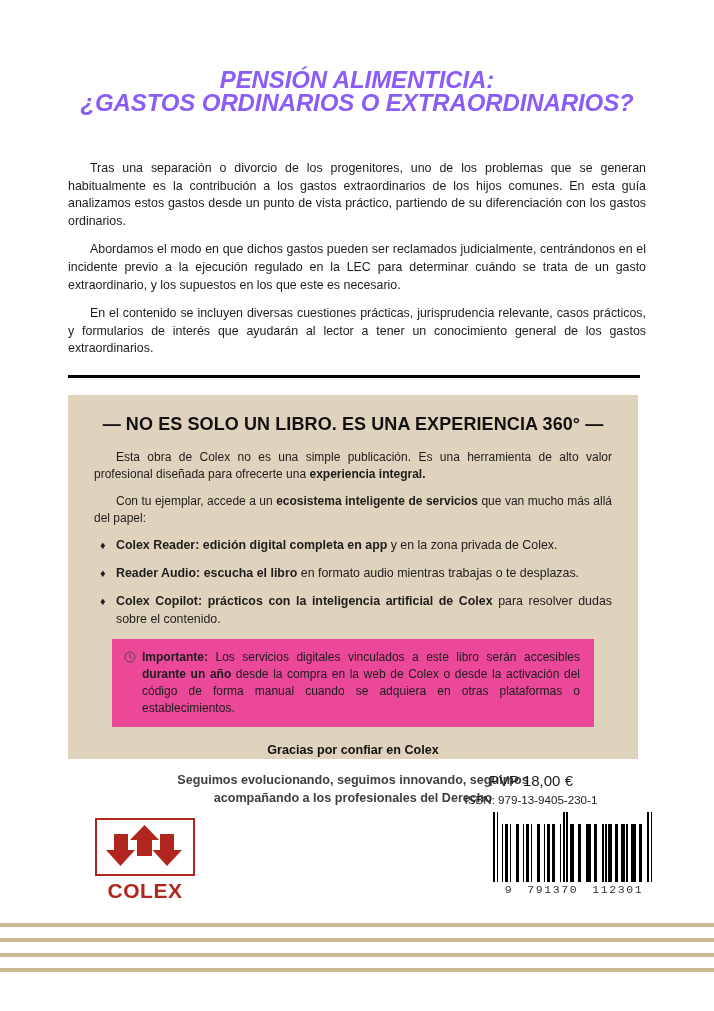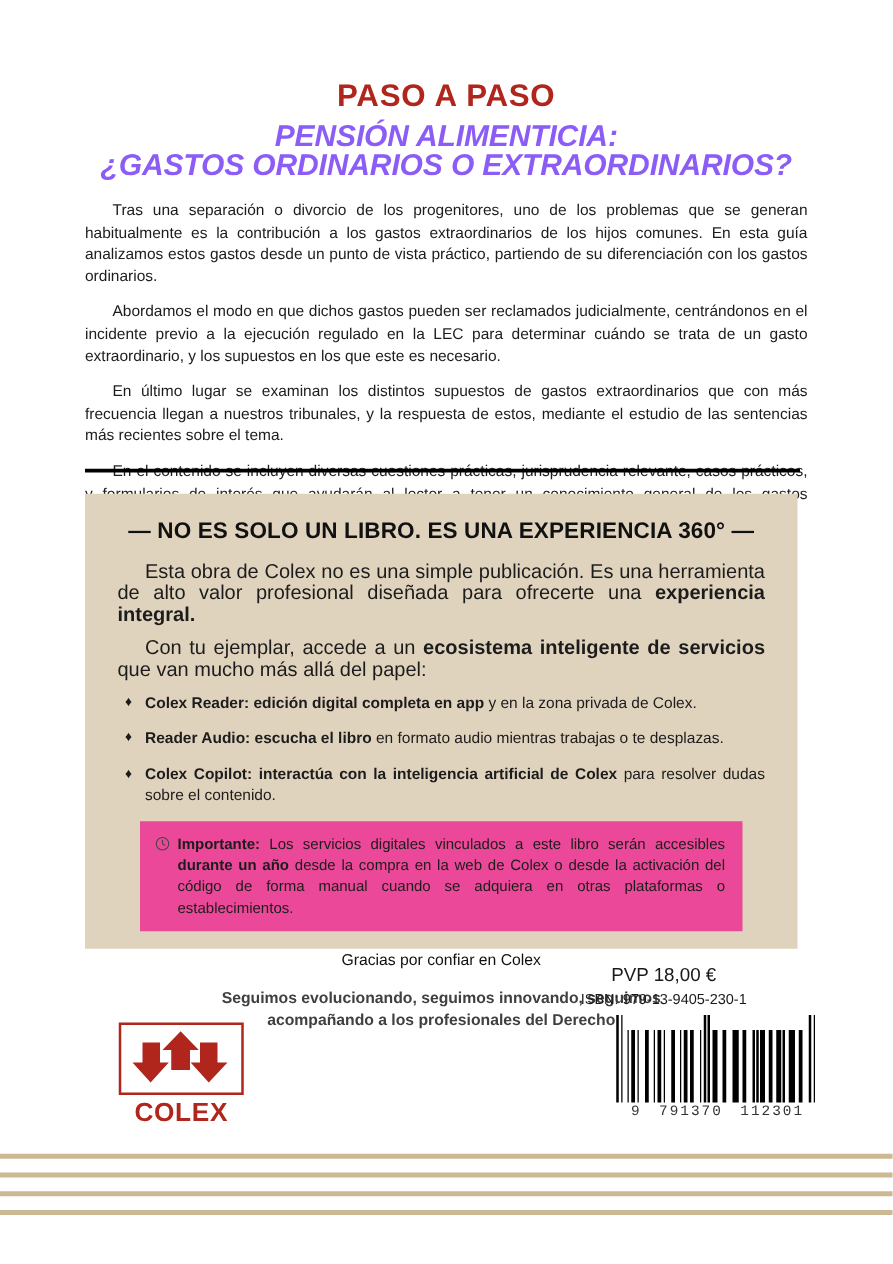--- a/index.html
+++ b/index.html
@@ -83,21 +83,21 @@
   .promo-head {
     text-align: center;
     font-weight: bold;
     font-size: 18px;
     letter-spacing: 0.1px;
     margin: 3px 0 14px 0;
     color: #111;
   }
   .promo p {
     margin: 0 0 9px 0;
-    font-size: 16px;
+    font-size: 12px;
     line-height: 17.4px;
     text-indent: 22px;
     text-align: justify;
     color: #1c1c1c;
   }
 
   .svc-list {
     margin: 4px 0 10px 0;
     padding: 0;
     list-style: none;
@@ -138,21 +138,21 @@
   }
   .important-text {
     font-size: 12px;
     line-height: 17px;
     text-align: justify;
     color: #1c1c1c;
   }
 
   .thanks {
     text-align: center;
-    font-weight: normal;
+    font-weight: bold;
     font-size: 12.6px;
     line-height: 18px;
     margin: 14px 0 0 0;
     color: #111;
   }
   .tagline {
     text-align: center;
     font-weight: bold;
     font-size: 12.6px;
     line-height: 18px;
@@ -243,52 +243,50 @@
   }
   .fl1 { top: 923px; }
   .fl2 { top: 938px; }
   .fl3 { top: 953px; }
   .fl4 { top: 968px; }
 </style>
 </head>
 <body>
 
 <div class="title-block">
-  <div class="paso-a-paso">PASO A PASO</div>
   <div class="subtitle">
     <div>PENSIÓN ALIMENTICIA:</div>
     <div>¿GASTOS ORDINARIOS O EXTRAORDINARIOS?</div>
   </div>
 </div>
 
 <div class="blurb">
   <p>Tras una separación o divorcio de los progenitores, uno de los problemas que se generan habitualmente es la contribución a los gastos extraordinarios de los hijos comunes. En esta guía analizamos estos gastos desde un punto de vista práctico, partiendo de su diferenciación con los gastos ordinarios.</p>
   <p>Abordamos el modo en que dichos gastos pueden ser reclamados judicialmente, centrándonos en el incidente previo a la ejecución regulado en la LEC para determinar cuándo se trata de un gasto extraordinario, y los supuestos en los que este es necesario.</p>
-  <p>En último lugar se examinan los distintos supuestos de gastos extraordinarios que con más frecuencia llegan a nuestros tribunales, y la respuesta de estos, mediante el estudio de las sentencias más recientes sobre el tema.</p>
   <p>En el contenido se incluyen diversas cuestiones prácticas, jurisprudencia relevante, casos prácticos, y formularios de interés que ayudarán al lector a tener un conocimiento general de los gastos extraordinarios.</p>
 </div>
 
 <div class="rule"></div>
 
 <div class="promo">
   <div class="promo-head">— NO ES SOLO UN LIBRO. ES UNA EXPERIENCIA 360° —</div>
 
   <p><span>Esta obra de Colex no es una simple publicación. Es una herramienta de alto valor profesional diseñada para ofrecerte una </span><b>experiencia integral.</b></p>
 
   <p><span>Con tu ejemplar, accede a un </span><b>ecosistema inteligente de servicios</b><span> que van mucho más allá del papel:</span></p>
 
   <ul class="svc-list">
     <li>
       <span class="dia">♦</span><b>Colex Reader:</b><b> edición digital completa en app</b><span> y en la zona privada de Colex.</span>
     </li>
     <li>
       <span class="dia">♦</span><b>Reader Audio:</b><b> escucha el libro</b><span> en formato audio mientras trabajas o te desplazas.</span>
     </li>
     <li>
-      <span class="dia">♦</span><b>Colex Copilot:</b><b> interactúa con la inteligencia artificial de Colex</b><span> para resolver dudas sobre el contenido.</span>
+      <span class="dia">♦</span><b>Colex Copilot:</b><b> prácticos con la inteligencia artificial de Colex</b><span> para resolver dudas sobre el contenido.</span>
     </li>
   </ul>
 
   <div class="important">
     <div class="row">
       <svg class="clock" viewBox="0 0 24 24">
         <circle cx="12" cy="12" r="10" fill="none" stroke="#444" stroke-width="1.8"></circle>
         <path d="M12 6.5 V12 L15.6 14.4" fill="none" stroke="#444" stroke-width="1.8" stroke-linecap="round"></path>
       </svg>
       <div class="important-text"><b>Importante:</b><span> Los servicios digitales vinculados a este libro serán accesibles </span><b>durante un año</b><span> desde la compra en la web de Colex o desde la activación del código de forma manual cuando se adquiera en otras plataformas o establecimientos.</span></div>

